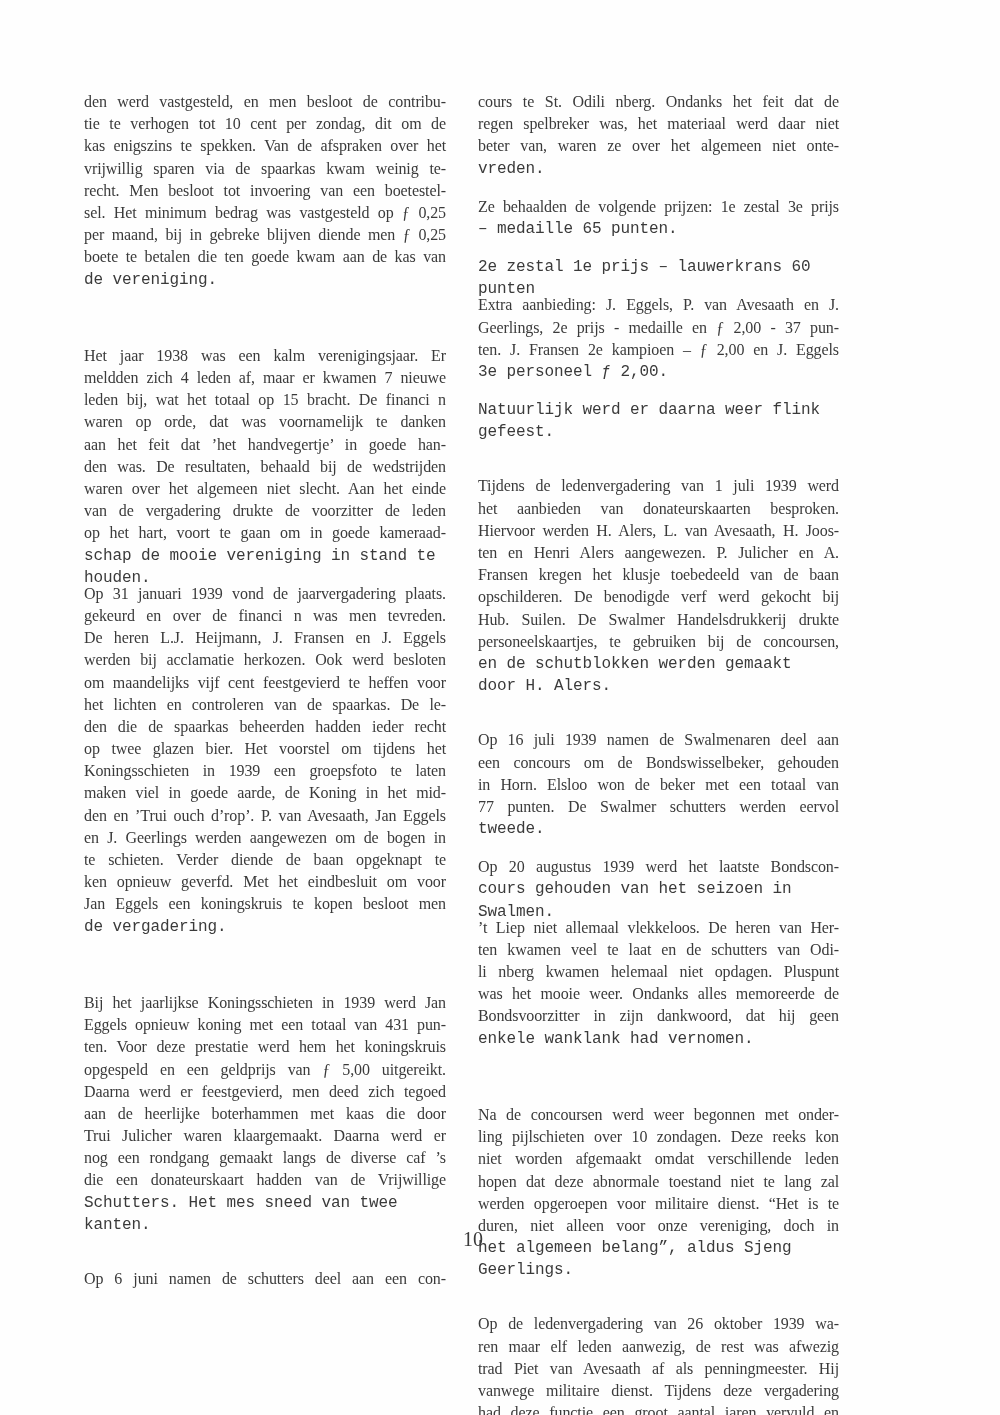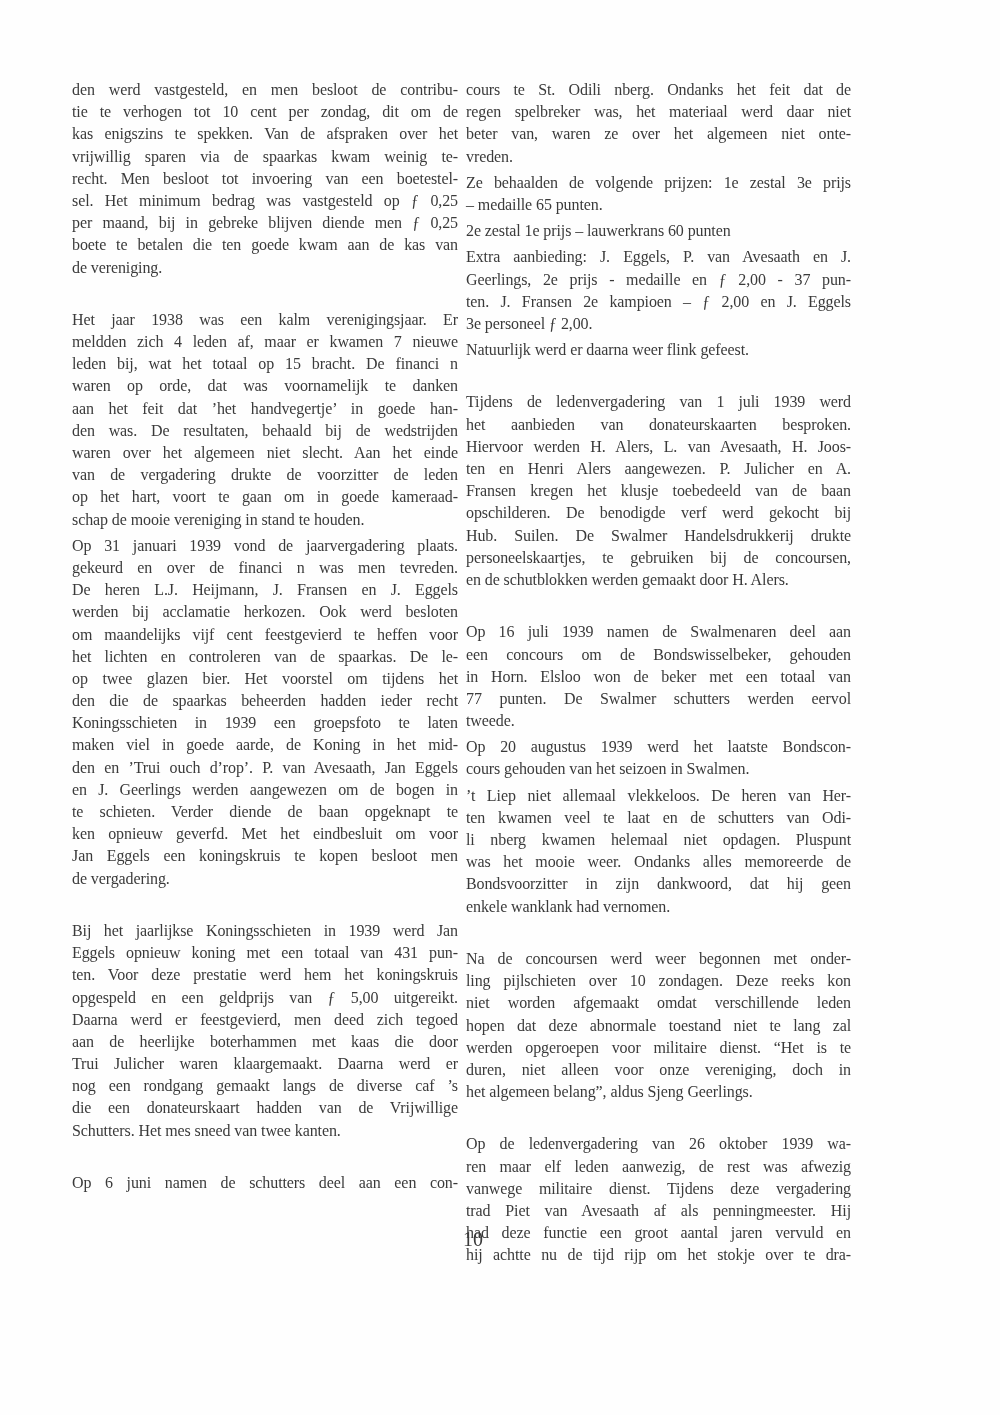--- a/index.html
+++ b/index.html
@@ -8,28 +8,28 @@
     background: #fefefe;
     position: relative;
     font-family: "Liberation Serif", "DejaVu Serif", serif;
     color: #3a3a3a;
     overflow: hidden;
   }
   .page { position: absolute; inset: 0; }
   .column { position: absolute; top: 75px; }
   .column-left  { left: 68px;  width: 394px; }
   .column-right { left: 462px; width: 393px; }
-  .paragraph { margin: 4px; }
+  .paragraph { margin: 16px; }
   .line {
     height: 22.2px; line-height: 22.2px;
     font-size: 16px; letter-spacing: -0.1px;
     text-align: justify; text-align-last: justify;
     white-space: nowrap;
   }
-  .line.last { text-align: left; text-align-last: left; white-space: normal; }
+  .line.last { text-align: left; text-align-last: left; white-space: normal; font-family: Liberation Mono, monospace; }
   .gap { height: 22.2px; }
   .page-number {
     position: absolute; top: 1228px; left: 68px; width: 810px;
     height: 22.2px; line-height: 22.2px;
     text-align: center; font-size: 20px;
   }
 </style>
 </head>
 <body>
 
@@ -59,22 +59,22 @@
         <div class="line">op het hart, voort te gaan om in goede kameraad-</div>
         <div class="line last">schap de mooie vereniging in stand te houden.</div>
       </div>
       <div class="paragraph">
         <div class="line">Op 31 januari 1939 vond de jaarvergadering plaats.</div>
         <div class="line">gekeurd en over de financi n was men tevreden.</div>
         <div class="line">De heren L.J. Heijmann, J. Fransen en J. Eggels</div>
         <div class="line">werden bij acclamatie herkozen. Ook werd besloten</div>
         <div class="line">om maandelijks vijf cent feestgevierd te heffen voor</div>
         <div class="line">het lichten en controleren van de spaarkas. De le-</div>
+        <div class="line">den die de spaarkas beheerden hadden ieder recht</div>
         <div class="line">op twee glazen bier. Het voorstel om tijdens het</div>
-        <div class="line">den die de spaarkas beheerden hadden ieder recht</div>
         <div class="line">Koningsschieten in 1939 een groepsfoto te laten</div>
         <div class="line">maken viel in goede aarde, de Koning in het mid-</div>
         <div class="line">den en ’Trui ouch d’rop’. P. van Avesaath, Jan Eggels</div>
         <div class="line">en J. Geerlings werden aangewezen om de bogen in</div>
         <div class="line">te schieten. Verder diende de baan opgeknapt te</div>
         <div class="line">ken opnieuw geverfd. Met het eindbesluit om voor</div>
         <div class="line">Jan Eggels een koningskruis te kopen besloot men</div>
         <div class="line last">de vergadering.</div>
       </div>
       <div class="gap"></div>
@@ -157,20 +157,20 @@
         <div class="line">niet worden afgemaakt omdat verschillende leden</div>
         <div class="line">hopen dat deze abnormale toestand niet te lang zal</div>
         <div class="line">werden opgeroepen voor militaire dienst. “Het is te</div>
         <div class="line">duren, niet alleen voor onze vereniging, doch in</div>
         <div class="line last">het algemeen belang”, aldus Sjeng Geerlings.</div>
       </div>
       <div class="gap"></div>
       <div class="paragraph">
         <div class="line">Op de ledenvergadering van 26 oktober 1939 wa-</div>
         <div class="line">ren maar elf leden aanwezig, de rest was afwezig</div>
+        <div class="line">trad Piet van Avesaath af als penningmeester. Hij</div>
         <div class="line">vanwege militaire dienst. Tijdens deze vergadering</div>
-        <div class="line">trad Piet van Avesaath af als penningmeester. Hij</div>
         <div class="line">had deze functie een groot aantal jaren vervuld en</div>
         <div class="line">hij achtte nu de tijd rijp om het stokje over te dra-</div>
       </div>
     </div>
   <div class="page-number">10</div>
 </div>
 
 </body></html>

